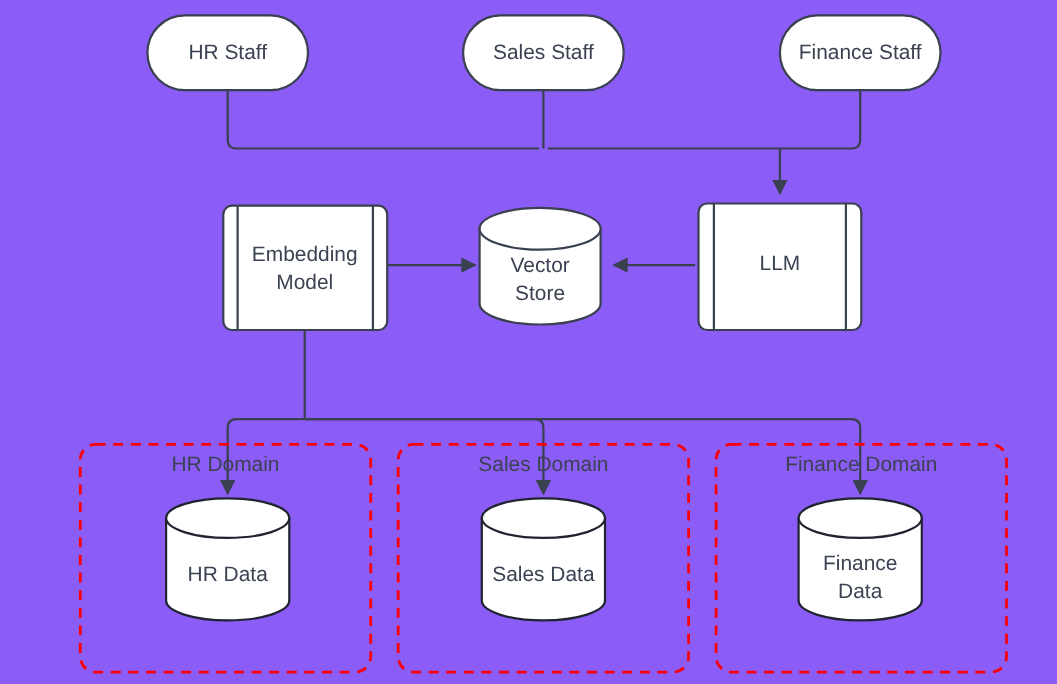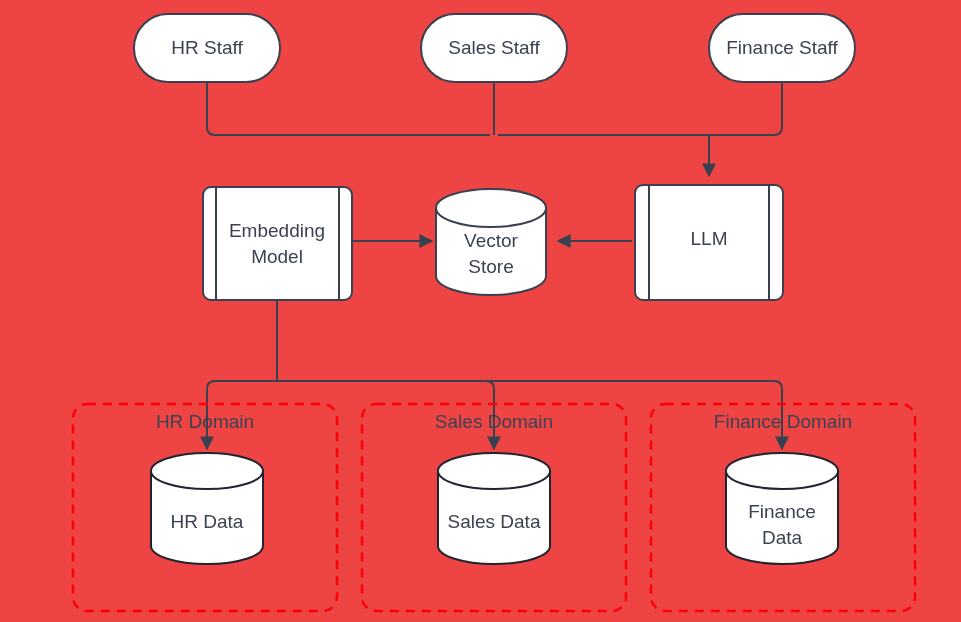--- a/index.html
+++ b/index.html
@@ -11,21 +11,21 @@
   body {
     width: 961px;
     height: 622px;
     overflow: hidden;
     font-family: "Liberation Sans", sans-serif;
   }
   #diagram-root {
     position: relative;
     width: 961px;
     height: 622px;
-    background: #ef4444;
+    background: #8b5cf6;
   }
   svg#diagram-svg {
     position: absolute;
     top: 0;
     left: 0;
     width: 961px;
     height: 622px;
     display: block;
   }
   text {

